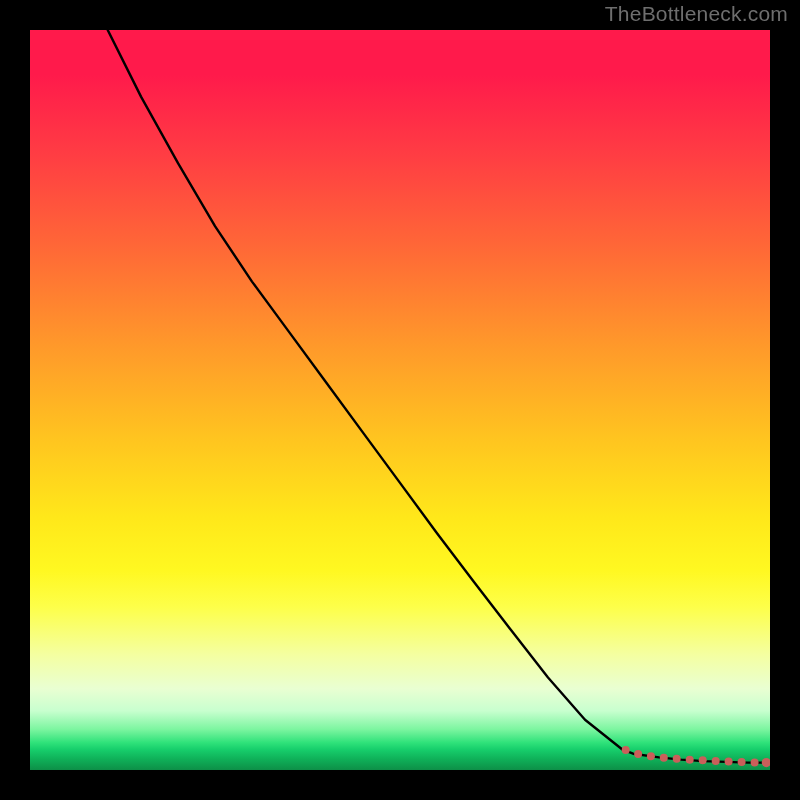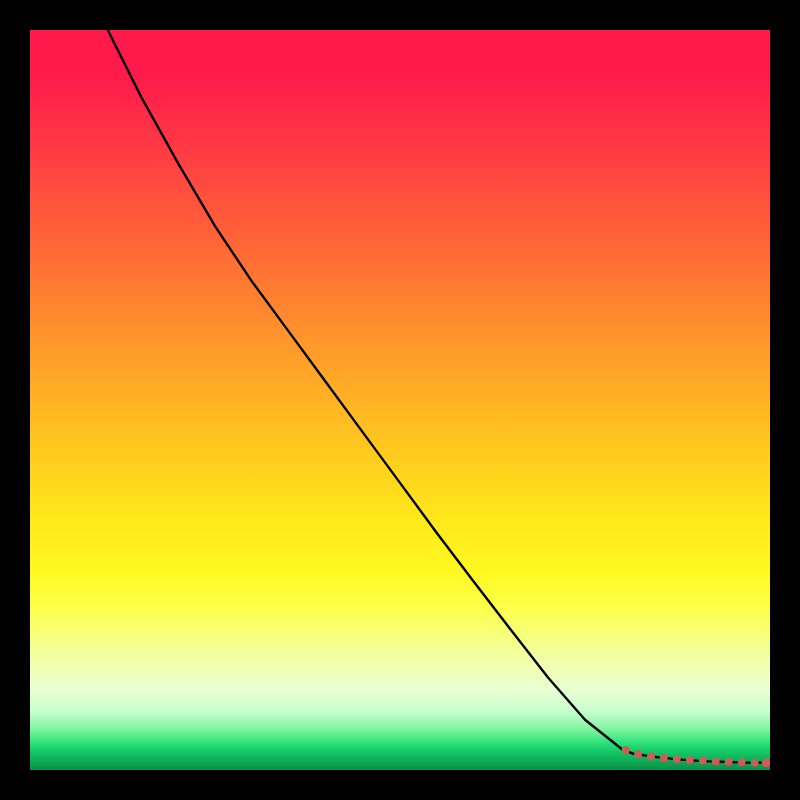--- a/index.html
+++ b/index.html
@@ -74,20 +74,21 @@
   }
   .marker {
     fill: #ca5f5a;
   }
 </style>
 </head>
 <body>
 
 <div class="stage">
 
+  <div class="watermark">TheBottleneck.com</div>
 
   <div class="plot-area">
     <div class="gradient"></div>
 
     <svg class="overlay" viewBox="0 0 740 740" preserveAspectRatio="none">
       <path id="curve-path" class="curve" d="M77.7 0.0 L111.0 66.6 L148.0 133.2 L185.0 196.1 L222.0 251.6 L259.0 301.9 L296.0 352.2 L333.0 402.6 L370.0 452.9 L407.0 503.2 L444.0 552.0 L481.0 600.1 L518.0 647.5 L555.0 689.7 L592.0 719.3 L603.1 723.7 L629.0 727.4 L651.2 729.6 L673.4 731.1 L695.6 731.9 L717.8 732.6 L740.0 732.6"></path>
       <g id="dotted-group">
           <circle cx="595.7" cy="720.0" r="4" class="marker"></circle>
           <circle cx="608.1" cy="724.0" r="4" class="marker"></circle>
           <circle cx="620.9" cy="726.3" r="4" class="marker"></circle>

